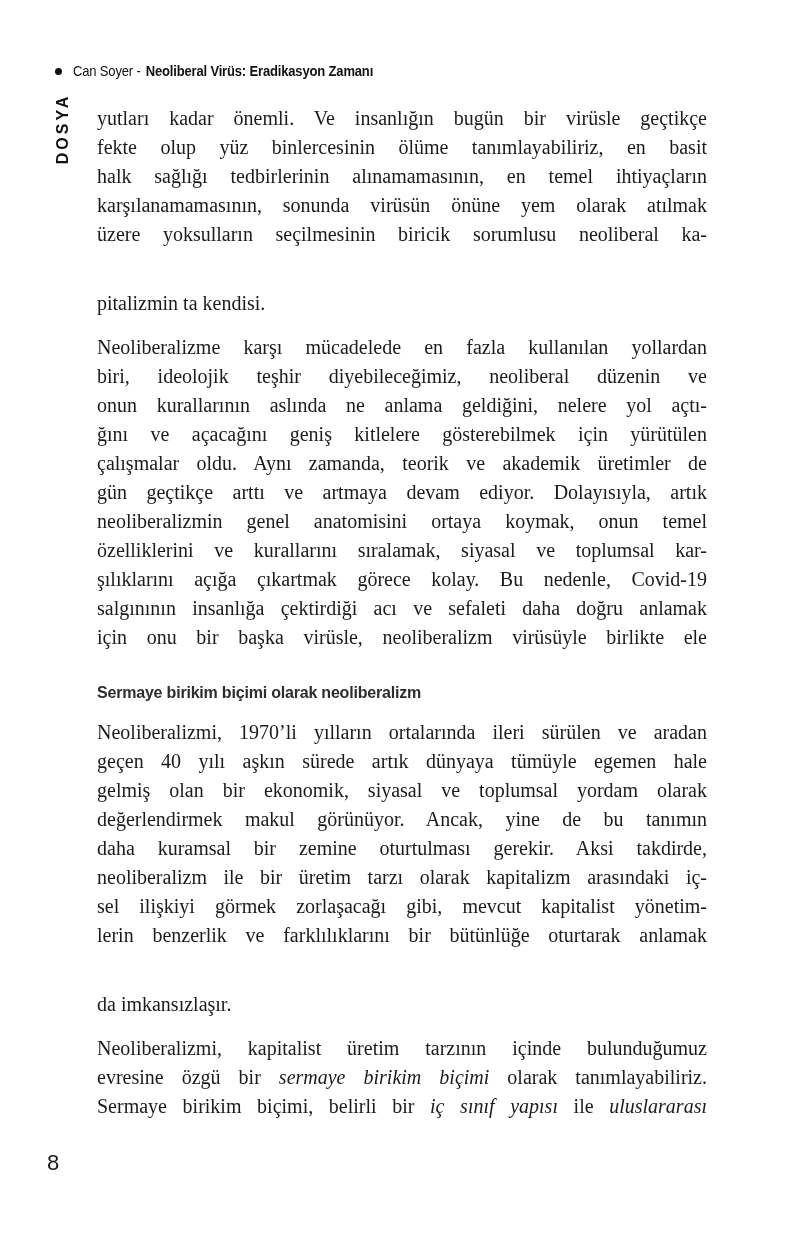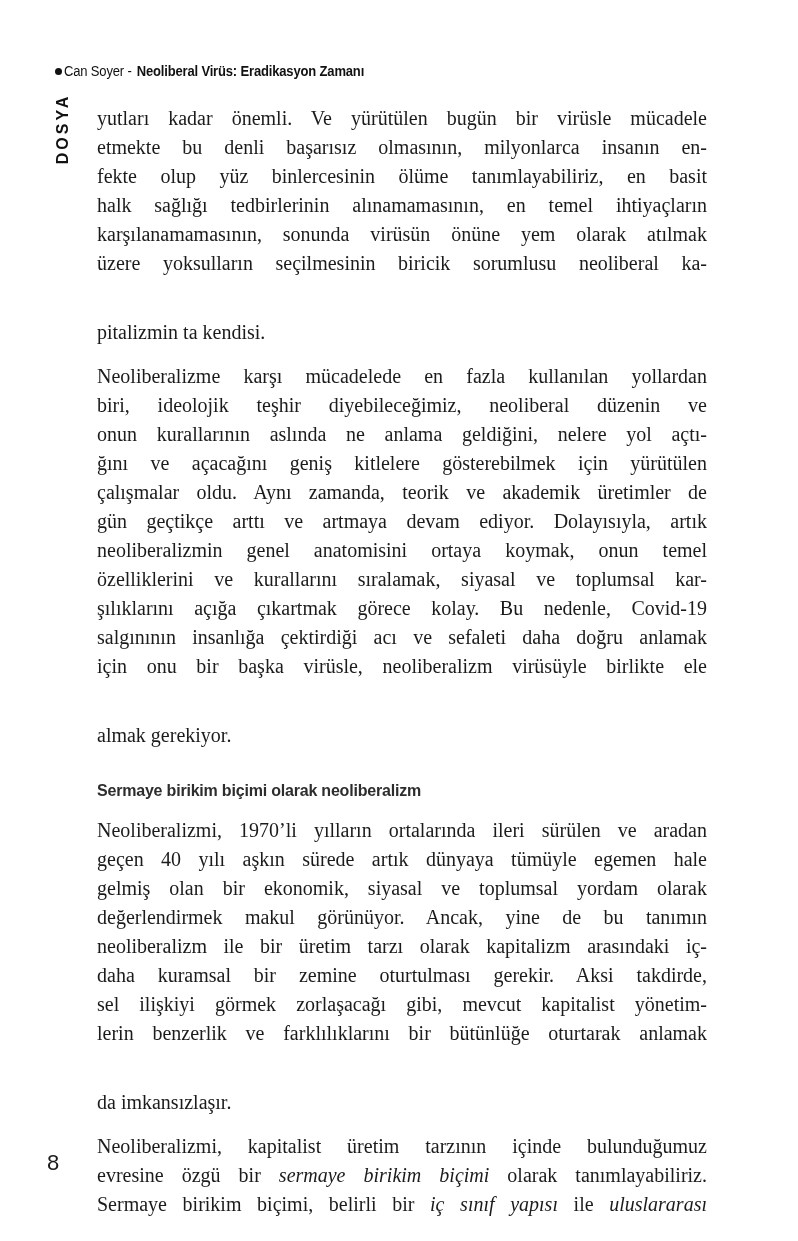--- a/index.html
+++ b/index.html
@@ -8,21 +8,21 @@
     background: #ffffff;
     position: relative;
     overflow: hidden;
     font-family: "Liberation Serif", "DejaVu Serif", serif;
   }
   .page { position: absolute; inset: 0; background: #ffffff; }
 
   
   .running-header {
     position: absolute; left: 55px; top: 62px;
-    display: flex; align-items: center; gap: 2px;
+    display: flex; align-items: center; gap: 11px;
     color: #111111;
   }
   .bullet {
     width: 7px; height: 7px; border-radius: 50%;
     background: #111111; flex: 0 0 auto;
   }
   .header-text {
     display: inline-block;
     font-family: "Liberation Sans", "DejaVu Sans", sans-serif;
     font-size: 15.5px; letter-spacing: -0.2px; white-space: nowrap;
@@ -79,50 +79,48 @@
     <span class="bullet"></span>
     <span class="header-text">
       <span class="header-author">Can Soyer -</span><span class="header-title">Neoliberal Virüs: Eradikasyon Zamanı</span>
     </span>
   </div>
 
   <div class="dosya-label">DOSYA</div>
 
   <div class="body-text">
       <div class="paragraph">
-        <div class="line"><span>yutları kadar önemli. Ve yürütülen bugün bir virüsle mücadele</span></div>
-        <div class="line"><span>etmekte bu denli başarısız olmasının, milyonlarca insanın en-</span></div>
+        <div class="line"><span>yutları kadar önemli. Ve insanlığın bugün bir virüsle geçtikçe</span></div>
         <div class="line"><span>fekte olup yüz binlercesinin ölüme tanımlayabiliriz, en basit</span></div>
         <div class="line"><span>halk sağlığı tedbirlerinin alınamamasının, en temel ihtiyaçların</span></div>
         <div class="line"><span>karşılanamamasının, sonunda virüsün önüne yem olarak atılmak</span></div>
         <div class="line"><span>üzere yoksulların seçilmesinin biricik sorumlusu neoliberal ka-</span></div>
         <div class="line no-just"><span>pitalizmin ta kendisi.</span></div>
       </div>
       <div class="paragraph">
         <div class="line"><span>Neoliberalizme karşı mücadelede en fazla kullanılan yollardan</span></div>
         <div class="line"><span>biri, ideolojik teşhir diyebileceğimiz, neoliberal düzenin ve</span></div>
         <div class="line"><span>onun kurallarının aslında ne anlama geldiğini, nelere yol açtı-</span></div>
         <div class="line"><span>ğını ve açacağını geniş kitlelere gösterebilmek için yürütülen</span></div>
         <div class="line"><span>çalışmalar oldu. Aynı zamanda, teorik ve akademik üretimler de</span></div>
         <div class="line"><span>gün geçtikçe arttı ve artmaya devam ediyor. Dolayısıyla, artık</span></div>
         <div class="line"><span>neoliberalizmin genel anatomisini ortaya koymak, onun temel</span></div>
         <div class="line"><span>özelliklerini ve kurallarını sıralamak, siyasal ve toplumsal kar-</span></div>
         <div class="line"><span>şılıklarını açığa çıkartmak görece kolay. Bu nedenle, Covid-19</span></div>
         <div class="line"><span>salgınının insanlığa çektirdiği acı ve sefaleti daha doğru anlamak</span></div>
         <div class="line"><span>için onu bir başka virüsle, neoliberalizm virüsüyle birlikte ele</span></div>
-        <div class="line no-just"><span>almak gerekiyor.</span></div>
       </div>
       <h2 class="section-heading">Sermaye birikim biçimi olarak neoliberalizm</h2>
       <div class="paragraph">
         <div class="line"><span>Neoliberalizmi, 1970’li yılların ortalarında ileri sürülen ve aradan</span></div>
         <div class="line"><span>geçen 40 yılı aşkın sürede artık dünyaya tümüyle egemen hale</span></div>
         <div class="line"><span>gelmiş olan bir ekonomik, siyasal ve toplumsal yordam olarak</span></div>
         <div class="line"><span>değerlendirmek makul görünüyor. Ancak, yine de bu tanımın</span></div>
+        <div class="line"><span>daha kuramsal bir zemine oturtulması gerekir. Aksi takdirde,</span></div>
         <div class="line"><span>neoliberalizm ile bir üretim tarzı olarak kapitalizm arasındaki iç-</span></div>
-        <div class="line"><span>daha kuramsal bir zemine oturtulması gerekir. Aksi takdirde,</span></div>
         <div class="line"><span>sel ilişkiyi görmek zorlaşacağı gibi, mevcut kapitalist yönetim-</span></div>
         <div class="line"><span>lerin benzerlik ve farklılıklarını bir bütünlüğe oturtarak anlamak</span></div>
         <div class="line no-just"><span>da imkansızlaşır.</span></div>
       </div>
       <div class="paragraph">
         <div class="line"><span>Neoliberalizmi, kapitalist üretim tarzının içinde bulunduğumuz</span></div>
         <div class="line"><span>evresine özgü bir </span><em>sermaye birikim biçimi</em><span> olarak tanımlayabiliriz.</span></div>
         <div class="line"><span>Sermaye birikim biçimi, belirli bir </span><em>iç sınıf yapısı</em><span> ile </span><em>uluslararası</em></div>
       </div>
     </div>

